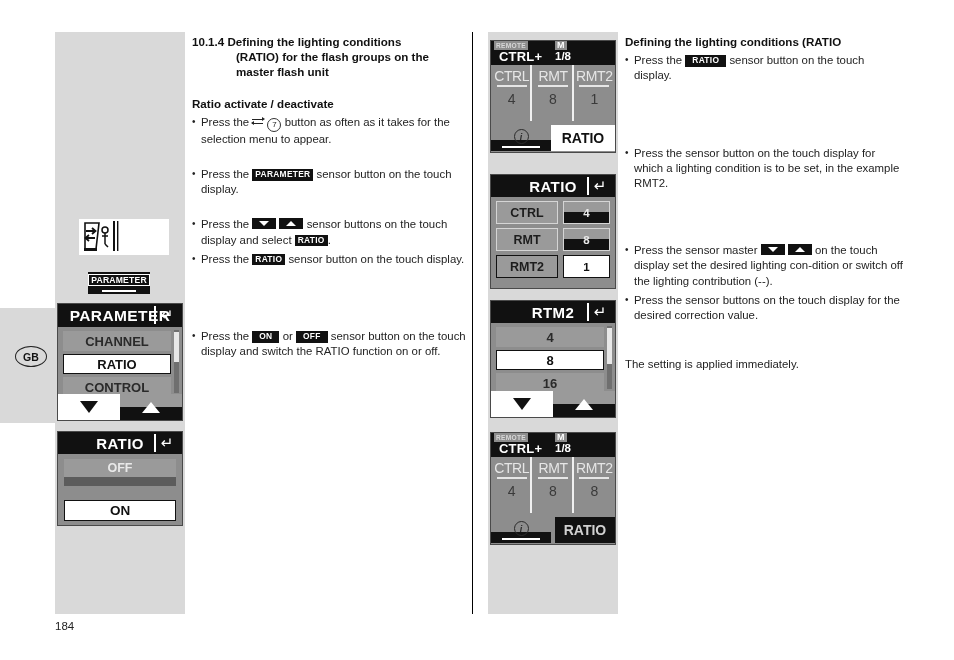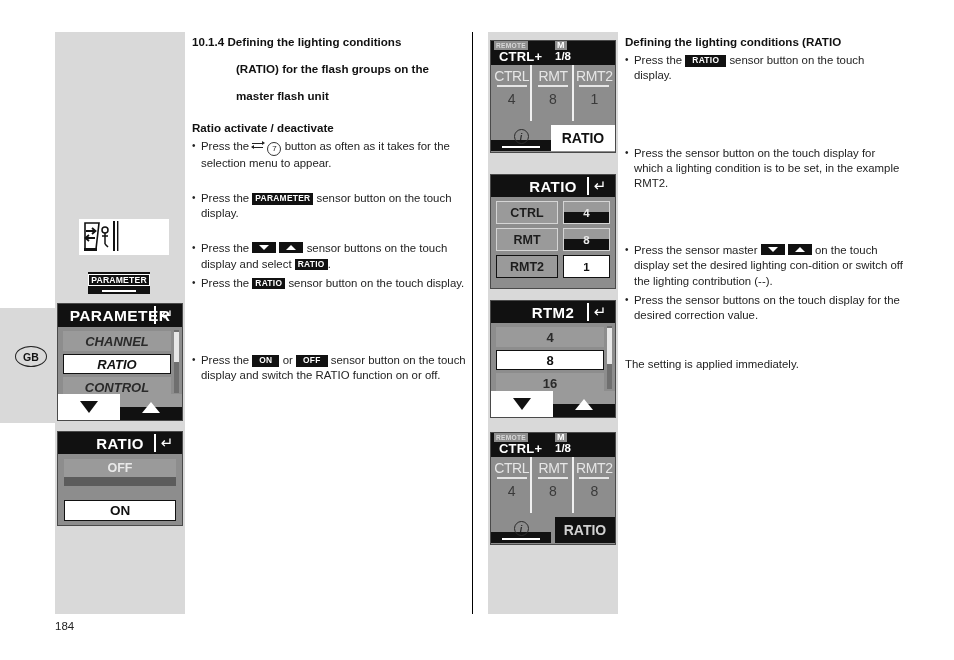--- a/index.html
+++ b/index.html
@@ -50,21 +50,21 @@
 
   
   .textcol { position: absolute; font-size: 11.4px; line-height: 15.2px; color: #232323; }
   #text-left  { left: 192px; top: 34px;  width: 275px; }
   #text-right { left: 625px; top: 34px;  width: 280px; }
 
   h3.sect {
     font-size: 11.6px; font-weight: 700; line-height: 15.2px;
     margin: 0 0 0 0; color: #111;
   }
-  h3.sect .indent { display: block; padding-left: 44px; margin-top: 12px; }
+  h3.sect .indent { display: block; padding-left: 44px; }
   h4.sub {
     font-size: 11.6px; font-weight: 700; line-height: 15.2px;
     margin: 0; color: #111;
   }
   p.para { margin: 0; }
   ul.bullets { list-style: none; margin: 0; padding: 0; }
   ul.bullets li {
     position: relative; padding-left: 9px; margin: 0;
   }
   ul.bullets li::before {
@@ -196,21 +196,21 @@
     border: 1px solid #fff; padding: 0 2px; line-height: 10px;
   }
   #param-key .bar {
     width: 34px; height: 2.5px; background: #fff; margin-top: 4px;
   }
 
   
   #lcd-parameter { left: 57px; top: 303px; width: 126px; height: 118px; }
   #lcd-parameter .lcd-titlebar { height: 23px; }
   #lcd-parameter .lcd-titlebar .t { font-size: 15.5px; }
-  #lcd-parameter .list { position: relative; padding: 4px 0 0 5px; font-style: italic; }
+  #lcd-parameter .list { position: relative; padding: 4px 0 0 5px; }
   #lcd-parameter .item { height: 20px; margin-bottom: 3px; width: 108px; }
   #lcd-parameter .scrollbar {
     position: absolute; right: 3px; top: 3px;
     width: 5px; height: 63px; background: #6f6f6f;
   }
   #lcd-parameter .scrollbar .thumb {
     position: absolute; left: 0; top: 2px; width: 5px; height: 30px; background: #e8e8e8;
   }
   .btnrow {
     position: absolute; left: 0; bottom: 0;

